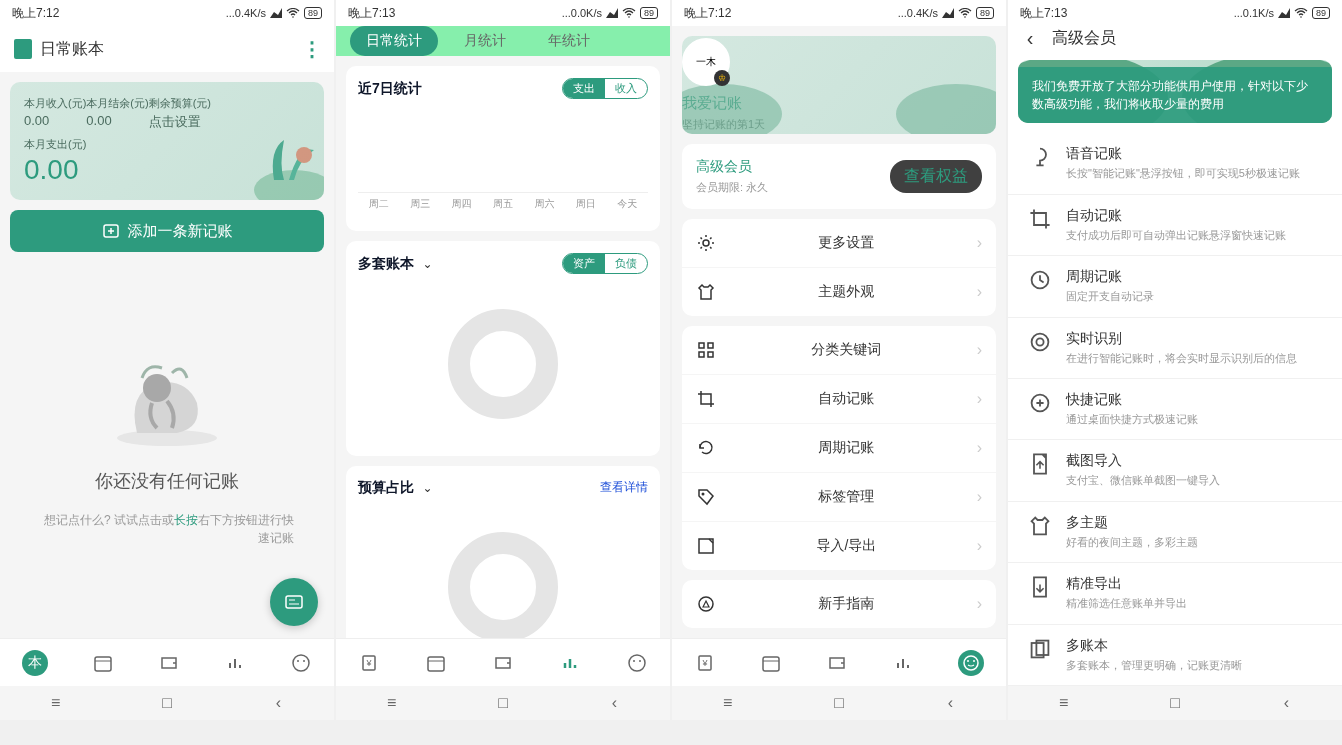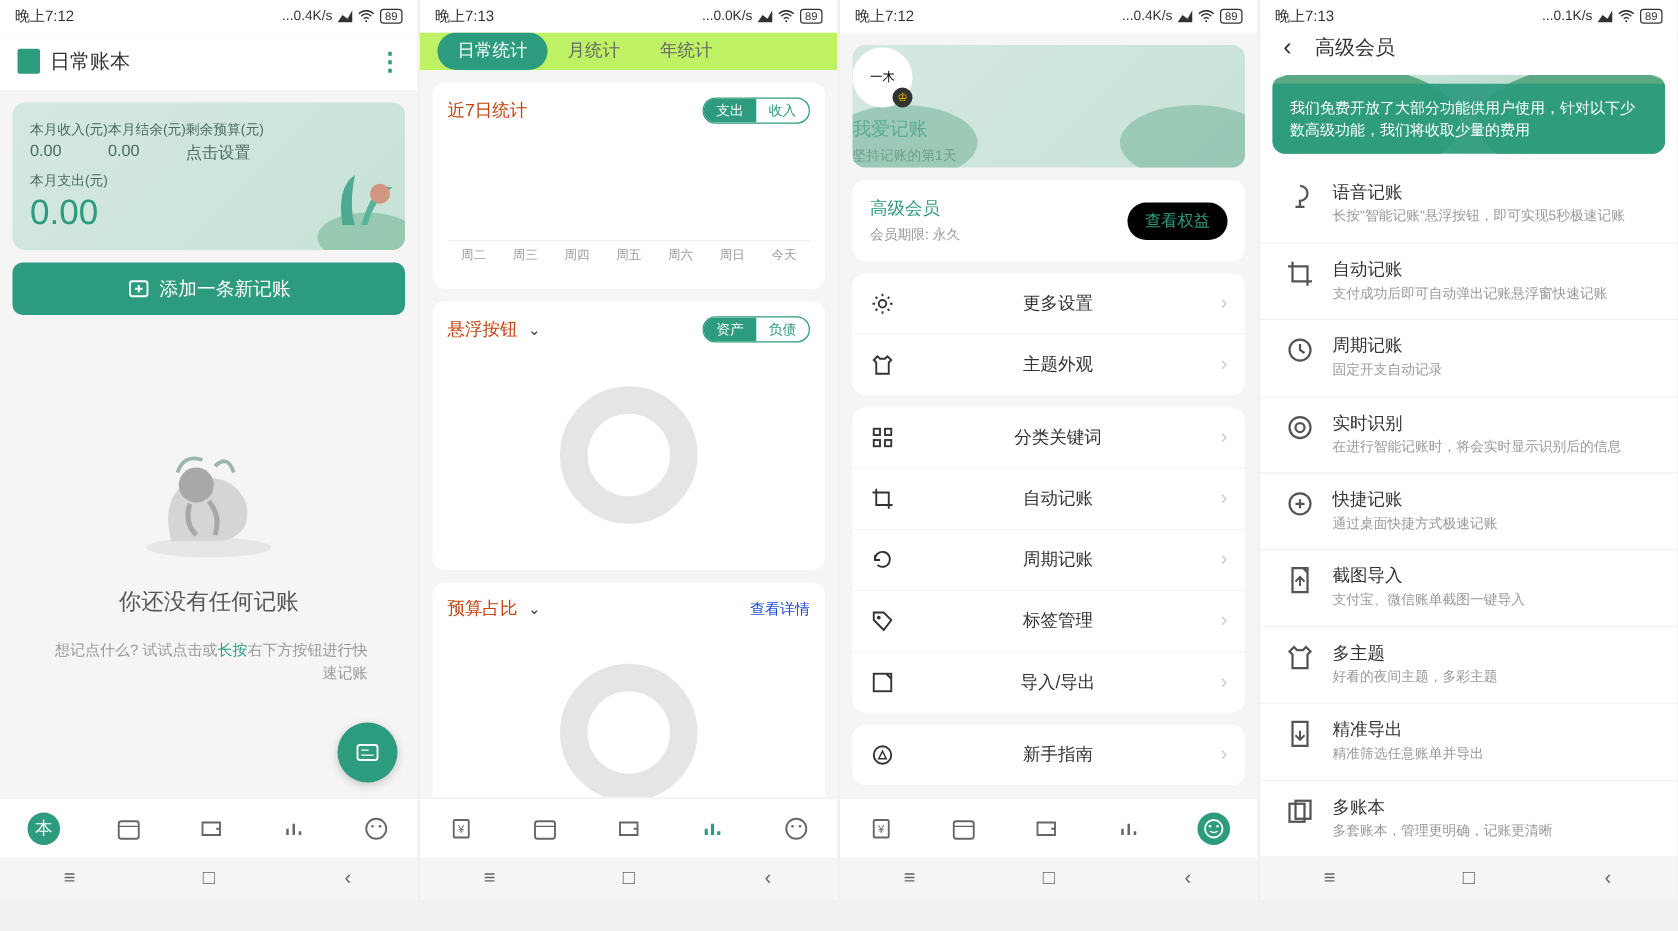--- a/index.html
+++ b/index.html
@@ -29,26 +29,26 @@
   .s1-big { font-size: 28px; color: #2d9b7e; font-weight: 400; margin-top: 2px; }
   .s1-add-btn { margin: 0 10px; background: #2d9b7e; color: #fff; border-radius: 8px; height: 42px; display: flex; align-items: center; justify-content: center; font-size: 15px; gap: 8px; }
   .s1-empty { flex: 1; display: flex; flex-direction: column; align-items: center; justify-content: center; padding: 0 40px; }
   .s1-empty-img { width: 140px; height: 110px; margin-bottom: 16px; opacity: 0.7; }
   .s1-empty-title { font-size: 18px; color: #555; margin-bottom: 18px; }
   .s1-empty-sub { font-size: 12px; color: #999; text-align: right; line-height: 1.5; }
   .s1-empty-link { color: #2d9b7e; }
   .s1-fab { position: absolute; right: 16px; bottom: 94px; width: 48px; height: 48px; border-radius: 50%; background: #2d9b7e; display: flex; align-items: center; justify-content: center; color: #fff; box-shadow: 0 2px 8px rgba(0,0,0,0.2); }
 
   
-  .s2-tabs { height: 50px; background: #bef264; display: flex; align-items: center; padding: 0 14px; }
+  .s2-tabs { height: 50px; background: #86efac; display: flex; align-items: center; padding: 0 14px; gap: 10px; }
   .s2-tab { padding: 6px 16px; font-size: 14px; color: #666; border-radius: 16px; }
   .s2-tab.active { background: #2d9b7e; color: #fff; }
   .s2-card { margin: 10px 10px 0; background: #fff; border-radius: 10px; padding: 12px; }
   .s2-card-head { display: flex; align-items: center; justify-content: space-between; margin-bottom: 10px; }
-  .s2-card-title { font-size: 14px; font-weight: 400; color: #c2410c; }
+  .s2-card-title { font-size: 14px; font-weight: 700; color: #0f172a; }
   .s2-chevron { font-size: 12px; color: #333; margin-left: 4px; }
   .s2-pills { display: flex; gap: 0; border-radius: 12px; overflow: hidden; border: 1px solid #2d9b7e; font-size: 11px; }
   .s2-pill { padding: 2px 10px; color: #2d9b7e; }
   .s2-pill.active { background: #2d9b7e; color: #fff; }
   .s2-link { color: #1d4ed8; font-size: 12px; }
   .s2-chart { height: 110px; position: relative; }
   .s2-axis { position: absolute; bottom: 8px; left: 0; right: 0; display: flex; justify-content: space-around; font-size: 10px; color: #999; border-top: 1px solid #eee; padding-top: 4px; }
   .s2-donut { height: 160px; display: flex; align-items: center; justify-content: center; }
   .s2-donut-ring { width: 110px; height: 110px; border-radius: 50%; border: 22px solid #e5e5e5; }
 
@@ -56,21 +56,21 @@
   .s3-hero { margin: 10px; height: 150px; background: linear-gradient(135deg, #d4e8e0 0%, #c8e2d8 100%); border-radius: 10px; position: relative; display: flex; flex-direction: column; align-items: flex-start; justify-content: center; overflow: hidden; }
   .s3-avatar { width: 48px; height: 48px; border-radius: 50%; background: #fff; border: 2px solid #fff; margin-bottom: 8px; position: relative; display:flex; align-items:center; justify-content:center; font-size:10px; }
   .s3-badge { position: absolute; right: -2px; bottom: -2px; width: 16px; height: 16px; border-radius: 50%; background: #333; display:flex; align-items:center; justify-content:center; color:#ffc107; font-size:9px; }
   .s3-name { font-size: 15px; color: #2d9b7e; font-weight: 500; margin-bottom: 4px; }
   .s3-sub { font-size: 11px; color: #5a7b6e; }
   .s3-hill-l { position:absolute; left:-20px; bottom:-10px; width:120px; height:60px; background:#7ab89f; border-radius:50%; opacity:0.6; }
   .s3-hill-r { position:absolute; right:-20px; bottom:-10px; width:120px; height:60px; background:#7ab89f; border-radius:50%; opacity:0.6; }
   .s3-vip { margin: 0 10px 10px; background: #fff; border-radius: 10px; padding: 14px; display: flex; align-items: center; justify-content: space-between; }
   .s3-vip-title { font-size: 14px; color: #2d9b7e; margin-bottom: 4px; }
   .s3-vip-sub { font-size: 11px; color: #999; }
-  .s3-vip-btn { background: #000000; color: #2d9b7e; padding: 6px 14px; border-radius: 16px; font-size: 13px; }
+  .s3-vip-btn { background: #404040; color: #2d9b7e; padding: 6px 14px; border-radius: 16px; font-size: 16px; }
   .s3-list { margin: 0 10px 10px; background: #fff; border-radius: 10px; }
   .s3-item { display: flex; align-items: center; padding: 14px; gap: 12px; text-align: center; }
   .s3-item + .s3-item { border-top: 1px solid #f5f5f5; }
   .s3-item-icon { width: 20px; height: 20px; color: #333; display:flex; align-items:center; justify-content:center; }
   .s3-item-label { flex: 1; font-size: 14px; color: #333; }
   .s3-item-arrow { color: #ccc; font-size: 16px; }
 
   
   .s4-header { height: 46px; background: #fff; display: flex; align-items: center; padding: 0 10px; gap: 10px; }
   .s4-back { font-size: 20px; color: #333; width: 24px; text-align: center; }
@@ -235,21 +235,21 @@
           <span>周五</span>
           <span>周六</span>
           <span>周日</span>
           <span>今天</span>
         </div>
       </div>
     </div>
     <div class="s2-card">
       <div class="s2-card-head">
         <div>
-          <span class="s2-card-title">悬浮按钮</span>
+          <span class="s2-card-title">多套账本</span>
           <span class="s2-chevron">⌄</span>
         </div>
         <div class="s2-pills">
           <div class="s2-pill active">资产</div>
           <div class="s2-pill">负债</div>
         </div>
       </div>
       <div class="s2-donut">
         <div class="s2-donut-ring"></div>
       </div>

